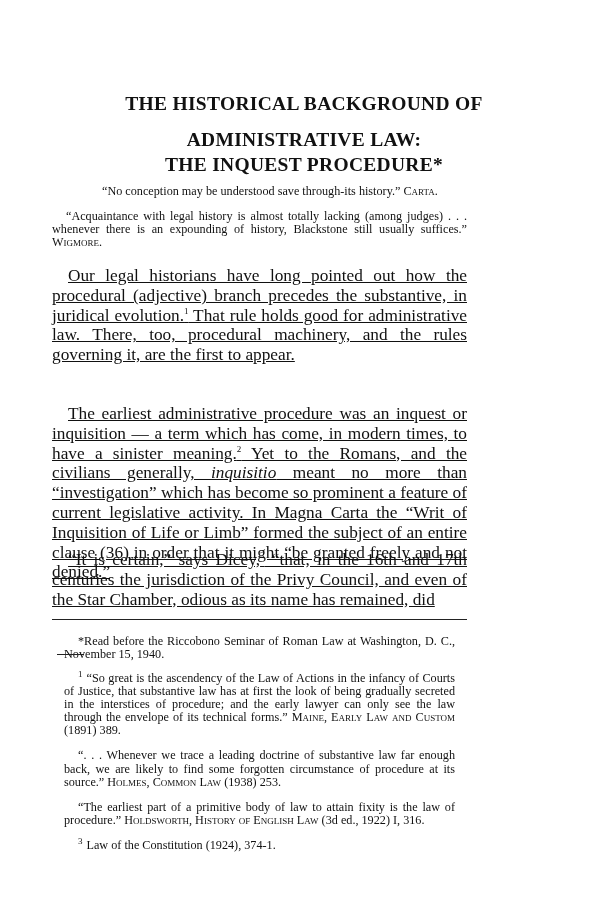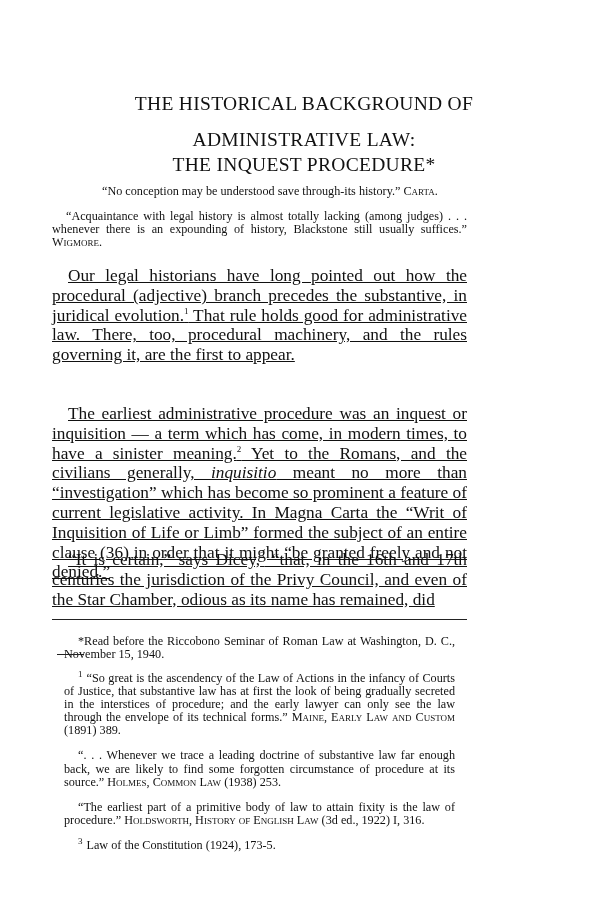--- a/index.html
+++ b/index.html
@@ -1,17 +1,17 @@
 <!DOCTYPE html>
 <html><head>
 <meta charset="utf-8">
 <style>
   html, body { margin: 0; padding: 0; background: #ffffff; }
   body { width: 608px; height: 907px; position: relative; overflow: hidden; color: #111; font-family: "DejaVu Serif", "Liberation Serif", serif; }
-  .title { position: absolute; left: 0; width: 608px; text-align: center; font-family: "Liberation Serif", serif; font-weight: normal; font-size: 19.5px; letter-spacing: 0.3px; line-height: 24px; }
+  .title { position: absolute; left: 0; width: 608px; text-align: center; font-family: "Liberation Serif", serif; font-weight: bold; font-size: 19.5px; letter-spacing: 0.3px; line-height: 24px; }
   .t1 { top: 92px; }
   .t2 { top: 128px; }
   .t3 { top: 141px; margin-top: 12px; }
   .epigraph { position: absolute; left: 52px; width: 415px; font-family: "Liberation Serif", serif; font-size: 12.2px; line-height: 13px; text-align: justify; }
   .ep1 { top: 185px; left: 102px; }
   .ep2 { top: 210px; text-indent: 14px; }
   .sc { font-variant: small-caps; }
   .body-text { position: absolute; left: 52px; width: 415px; font-family: "Liberation Serif", serif; font-size: 17.3px; line-height: 19.8px; text-align: justify; text-decoration: underline; }
   .para { text-indent: 16px; margin: 0; }
   .p1 { top: 266px; }
@@ -56,16 +56,16 @@
   <div class="fn fn-star">
     <p>*Read before the Riccobono Seminar of Roman Law at Washington, D. C., November 15, 1940.</p>
   </div>
 
   <div class="rule-short"></div>
 
   <div class="fn fn-main">
     <p><span class="fnnum">1</span><span>“So great is the ascendency of the Law of Actions in the infancy of Courts of Justice, that substantive law has at first the look of being gradually secreted in the interstices of procedure; and the early lawyer can only see the law through the envelope of its technical forms.” </span><span class="sc">Maine, Early Law and Custom</span><span> (1891) 389.</span></p>
     <p><span>“. . . Whenever we trace a leading doctrine of substantive law far enough back, we are likely to find some forgotten circumstance of procedure at its source.” </span><span class="sc">Holmes, Common Law</span><span> (1938) 253.</span></p>
     <p><span>“The earliest part of a primitive body of law to attain fixity is the law of procedure.” </span><span class="sc">Holdsworth, History of English Law</span><span> (3d ed., 1922) I, 316.</span></p>
-    <p><span class="fnnum">3</span><span>Law of the Constitution (1924), 173-5.</span></p>
+    <p><span class="fnnum">3</span><span>Law of the Constitution (1924), 374-1.</span></p>
   </div>
 
 </div>
 
 </body></html>

